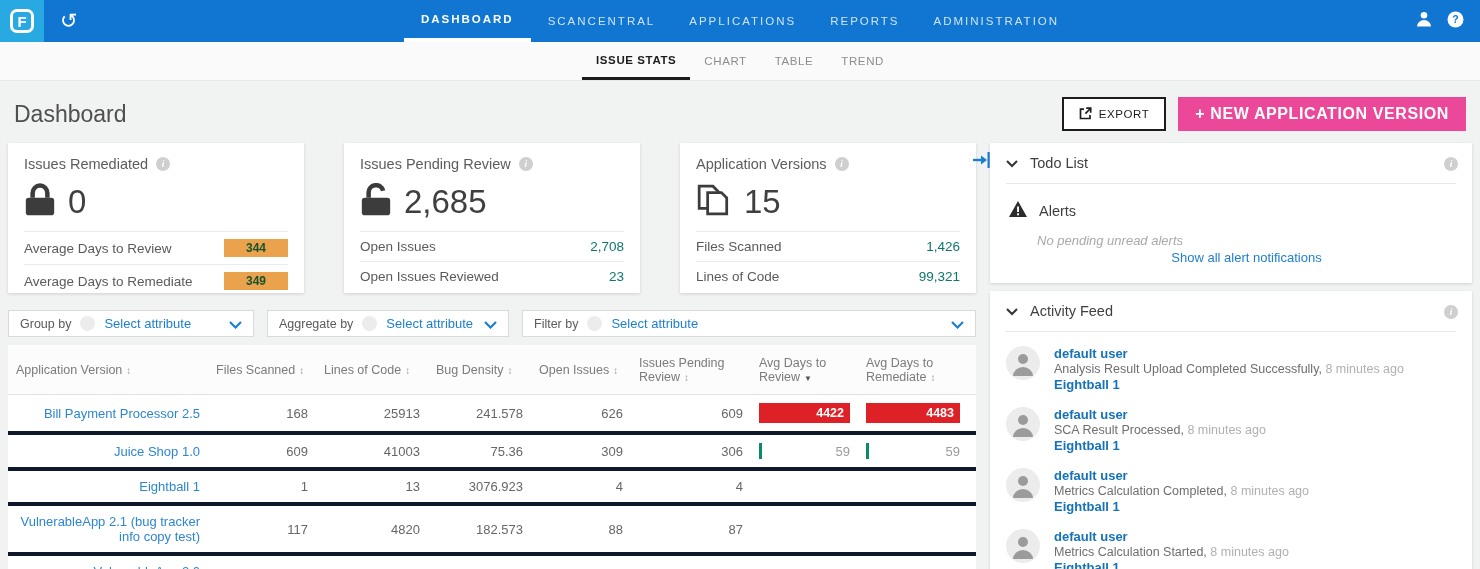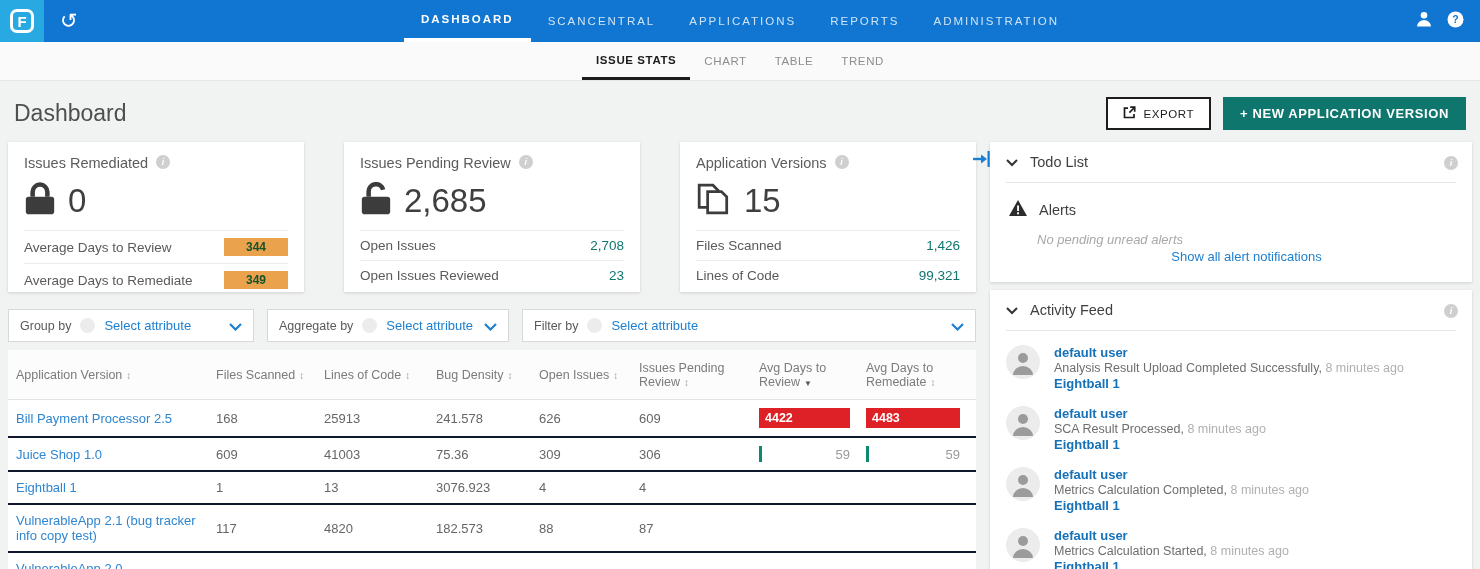--- a/index.html
+++ b/index.html
@@ -24,57 +24,57 @@
   .subtab { display:flex; align-items:center; padding:0 14px; font-size:11.5px; color:#8d8d8d;
     letter-spacing:.6px; cursor:pointer; }
   .subtab.active { color:#1c1c1c; font-weight:bold; border-bottom:3px solid #1c1c1c; }
 
   
   .pagehead { display:flex; align-items:center; padding:16px 14px 12px 14px; }
   .page-title { font-size:23px; color:#4f4f4f; font-weight:400; }
   .head-actions { margin-left:auto; display:flex; gap:12px; }
   .btn-export { display:flex; align-items:center; gap:7px; background:#fff; border:2px solid #1d1d1d;
     padding:7px 15px; font-size:11.5px; font-weight:normal; letter-spacing:.6px; color:#1d1d1d; cursor:pointer; }
-  .btn-primary { background:#0f766e; border:none; color:#fff; padding:8px 17px; font-size:13px;
+  .btn-primary { background:#ec4899; border:none; color:#fff; padding:8px 17px; font-size:16px;
     font-weight:bold; letter-spacing:.6px; cursor:pointer; }
 
   
   .content { display:flex; padding:0 8px; gap:14px; }
   .left-col { width:968px; flex:none; position:relative; }
   .right-col { flex:1; min-width:0; }
 
   
   .cards { display:flex; gap:40px; }
   .card { width:297px; height:150px; background:#fff; box-shadow:0 1px 3px rgba(0,0,0,.14); padding:13px 16px 0 16px; }
-  .card-title-row { display:flex; align-items:flex-start; gap:8px; font-size:14.5px; color:#5c5c5c; }
+  .card-title-row { display:flex; align-items:center; gap:8px; font-size:14.5px; color:#5c5c5c; }
   .info-dot { width:14px; height:14px; border-radius:50%; background:#cfcfcf; color:#fff; font-size:9px;
     font-weight:bold; font-style:italic; display:flex; align-items:center; justify-content:center; flex:none; }
   .card-big { display:flex; align-items:center; gap:12px; margin:10px 0 9px 0; height:40px; }
   .card-big-num { font-size:33px; color:#3f3f3f; font-weight:400; }
   .card-row { display:flex; align-items:center; border-top:1px solid #ebebeb; padding:7px 0; font-size:13.5px; color:#5a5a5a;gap:31px; }
   .card-row .val { margin-left:auto; color:#0f766e; }
   .badge-orange { margin-left:auto; background:#eba24d; color:#14532d; font-size:12px; font-weight:bold;
     padding:2px 22px; min-width:40px; text-align:center; }
   .collapse-ctl { position:absolute; right:-14px; top:8px; cursor:pointer; }
 
   
   .filters { display:flex; gap:13px; margin:17px 0 8px 0; }
-  .filter-box { background:#fff; border:1px solid #d9d9d9; height:33px; display:flex; align-items:center;
+  .filter-box { background:#fff; border:1px solid #d9d9d9; height:27px; display:flex; align-items:center;
     padding:0 11px; gap:9px; cursor:pointer; }
   .filter-box .flabel { font-size:12.5px; color:#5a5a5a; }
   .attr-dot { width:15px; height:15px; border-radius:50%; background:#ececec; flex:none; }
   .filter-box .fval { font-size:13px; color:#1d7fd0; }
   .fb1 { width:246px; } .fb2 { width:242px; } .fb3 { flex:1; }
   .filter-box .chev { margin-left:auto; }
 
   
   .tbl { background:#fff; }
   .thead { display:flex; align-items:center; min-height:50px; border-bottom:1px solid #e2e2e2;
     font-size:12.5px; color:#7b7b7b; background:#fcfcfc; }
-  .trow { display:flex; align-items:center; border-bottom:2px solid #0f172a; background:#fff; font-size:13px; color:#666; }
+  .trow { display:flex; align-items:center; border-bottom:4px solid #0f172a; background:#fff; font-size:13px; color:#666;text-align:right; }
   .tc { padding:8px 10px 8px 6px; }
   .c1 { width:202px; padding-left:8px; } .c2 { width:108px; } .c3 { width:112px; } .c4 { width:103px; }
   .c5 { width:100px; } .c6 { width:120px; } .c7 { width:107px; } .c8 { width:110px; }
   .sort { color:#9d9d9d; font-size:10px; margin-left:4px; }
   .sorted { color:#555; font-size:8px; margin-left:4px; }
   .app-link { color:#2e86d1; cursor:pointer; }
   .bar-red { background:#de2127; color:#fff; font-weight:bold; font-size:12.5px; padding:3px 6px; width:100%; }
   .tickcell { display:flex; align-items:center; width:100%; }
   .tick { width:3px; height:16px; background:#0b8a6d; flex:none; }
   .tickval { margin-left:auto; color:#9a9a9a; }

